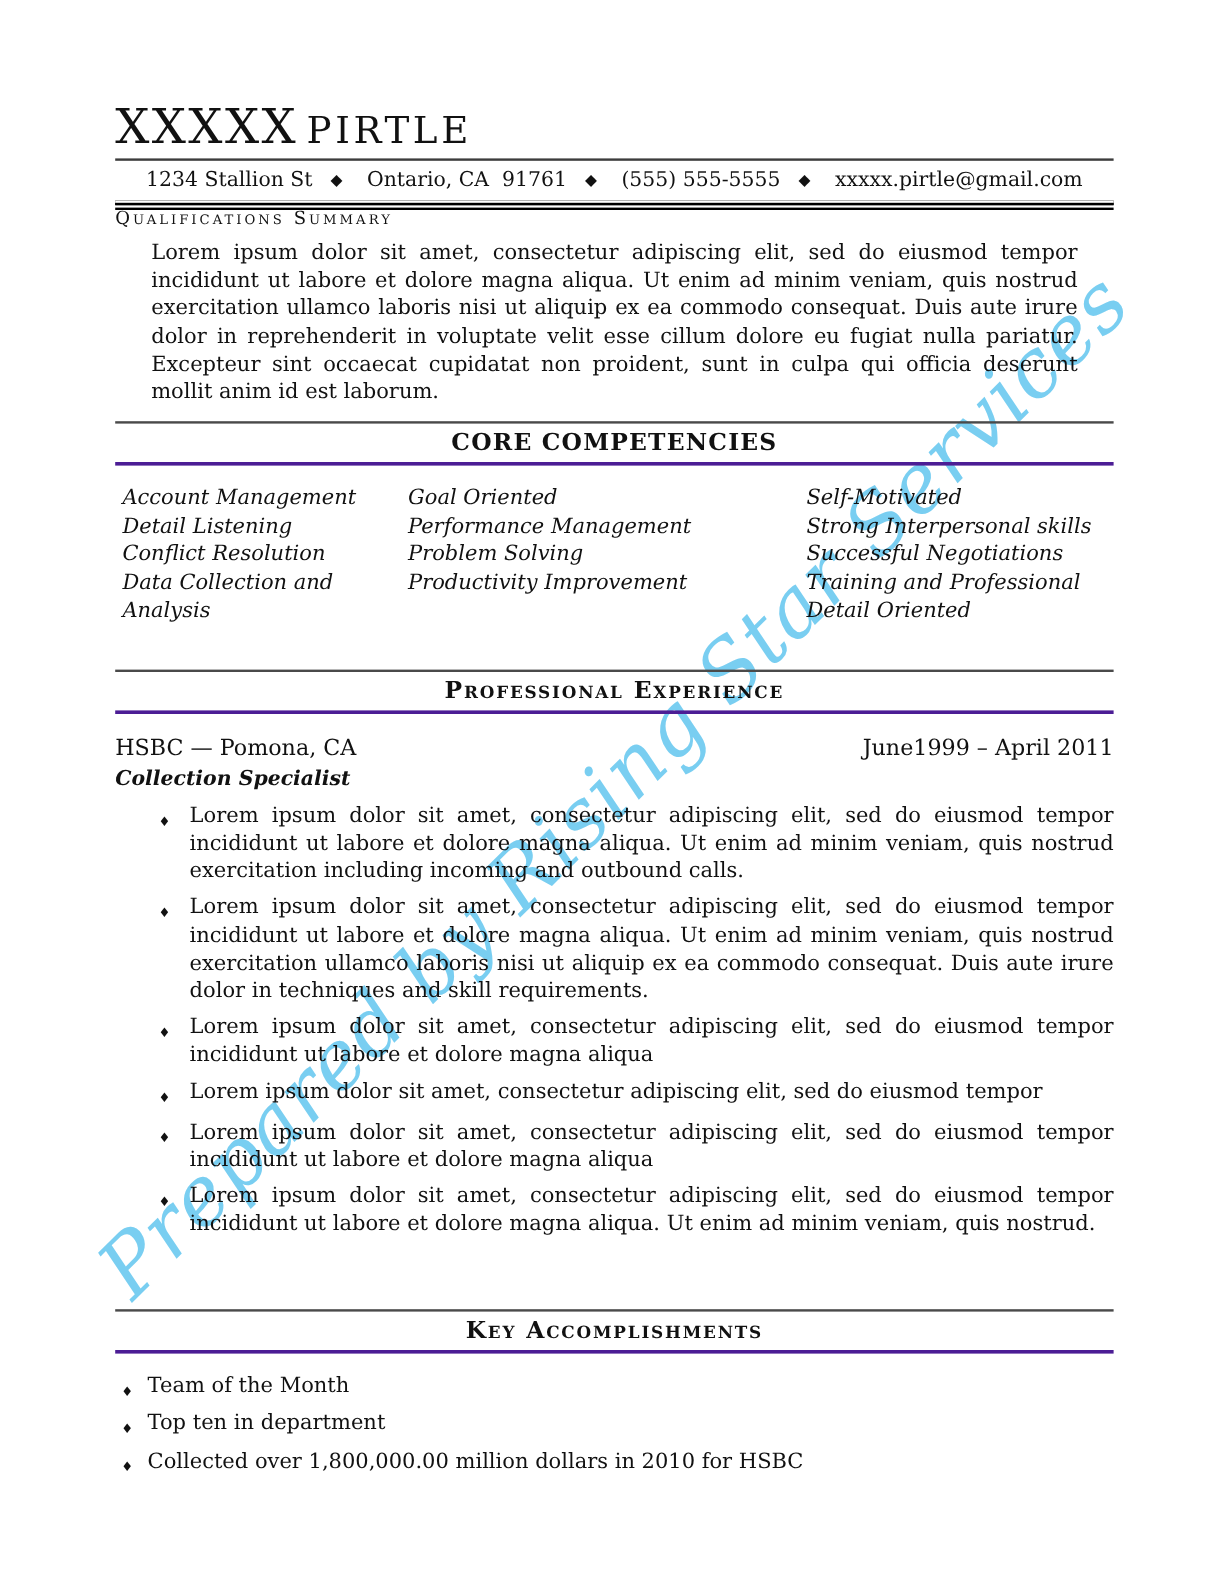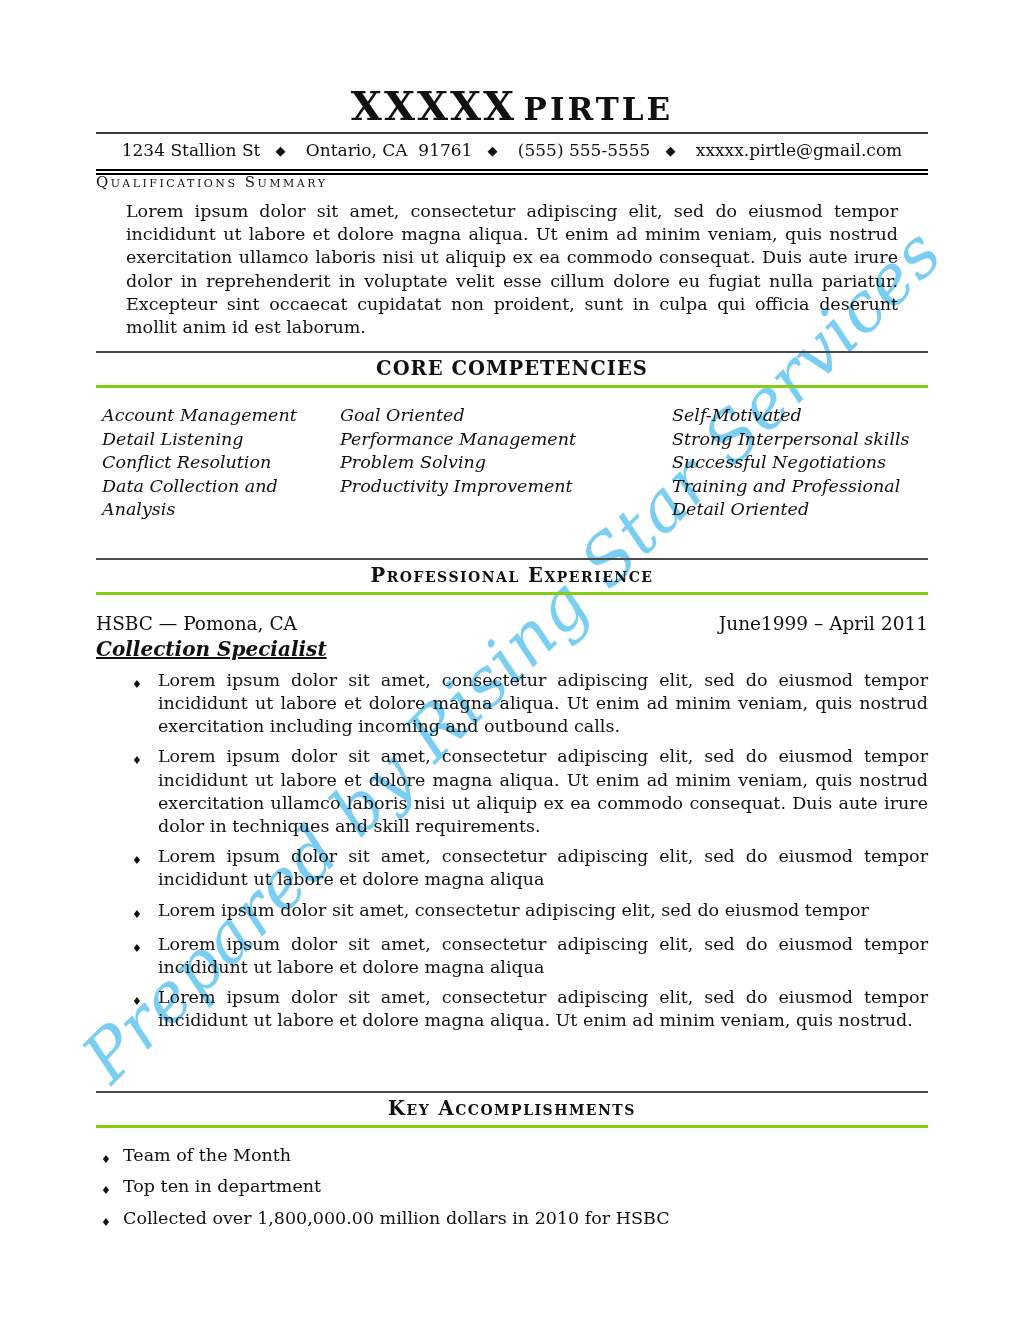--- a/index.html
+++ b/index.html
@@ -29,22 +29,22 @@
     color: rgba(98, 197, 238, 0.85);
     white-space: nowrap;
     z-index: 0;
     text-shadow: 0 0 2px rgba(255,255,255,0.7);
     pointer-events: none;
   }
   .content { position: relative; z-index: 1; }
 
   
   .name-line {
-    text-align: center;
-    font-weight: bold;
+    text-align: left;
+    font-weight: normal;
     letter-spacing: 2px;
     line-height: 1.1;
   }
   .name-first { font-size: 40px; }
   .name-last  { font-size: 31px; letter-spacing: 3px; }
 
   .rule-thin {
     border-top: 2px solid #3c3c3c;
     margin-top: 4px;
   }
@@ -99,21 +99,21 @@
     margin: 9px 30px 0 30px;
     font-size: 17.5px;
     line-height: 23.2px;
     text-align: justify;
   }
 
   
   .band {
     margin-top: 12px;
     border-top: 2px solid #4a4a4a;
-    border-bottom: 3px solid #84cc16;
+    border-bottom: 3px solid #4c1d95;
     text-align: center;
     padding: 4px 0 5px 0;
     font-size: 19.5px;
     font-weight: bold;
     letter-spacing: 1px;
   }
   .band.smallcaps { font-variant: small-caps; letter-spacing: 1.5px; }
   .band-prof { margin-top: 36px; }
   .band-key  { margin-top: 58px; }
 
@@ -132,26 +132,25 @@
 
   
   .xp-header {
     display: flex;
     justify-content: space-between;
     margin-top: 17px;
     font-size: 18.5px;
     line-height: 24px;
   }
   .role {
-    font-size: 20px;
+    font-size: 17px;
     font-weight: bold;
     font-style: italic;
     line-height: 25px;
     margin-top: 1px;
-    text-decoration: underline;
   }
   .xp-list { list-style: none; margin-top: 4px; }
   .xp-li {
     display: flex;
     margin-top: 7px;
     font-size: 17.5px;
     line-height: 23.2px;
   }
   .xp-li .diamond {
     flex: 0 0 26px;

